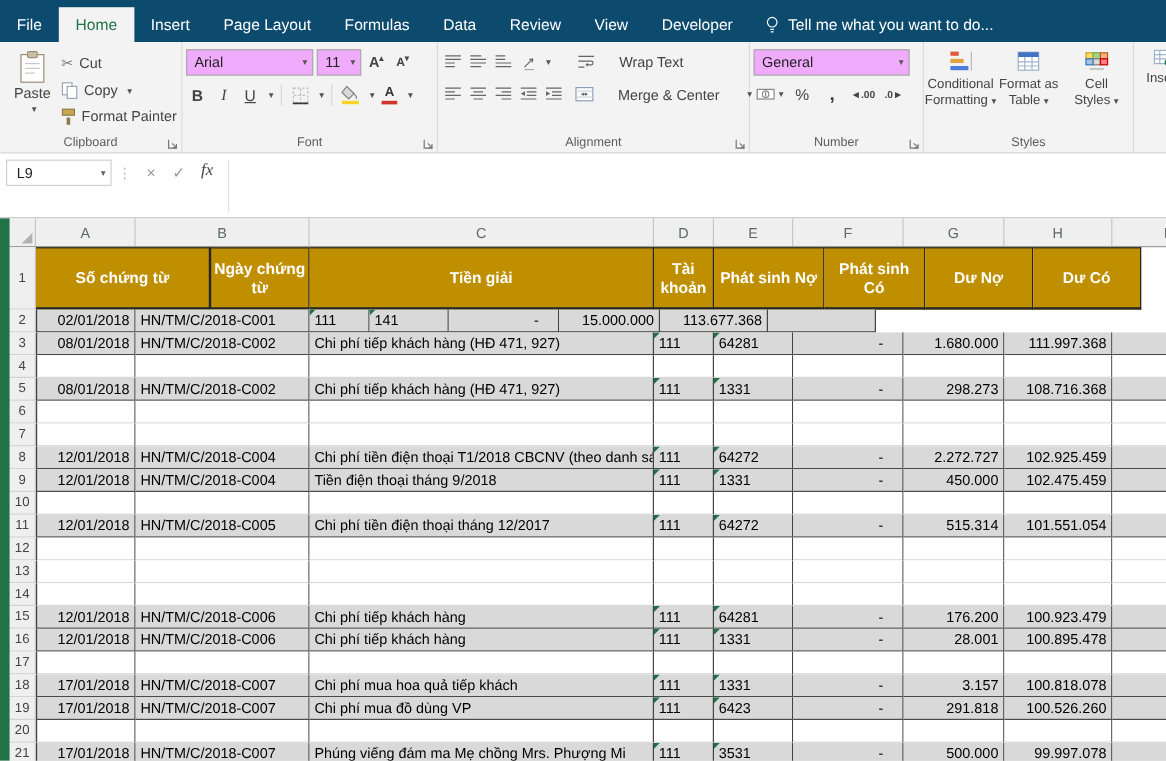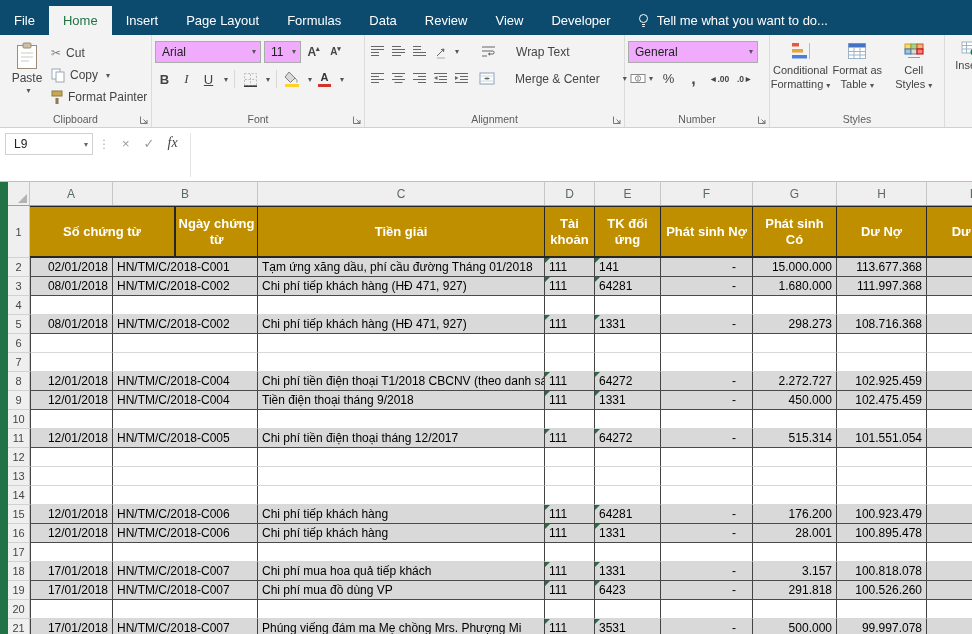--- a/index.html
+++ b/index.html
@@ -399,32 +399,30 @@
       <div class="ch c8">I</div>
     </div>
 
     <div class="gridwrap">
       <div class="row header-row">
         <div class="rownum">1</div>
         <div class="cell c1">Số chứng từ</div>
         <div class="cell c0">Ngày chứng từ</div>
         <div class="cell c2">Tiền giải</div>
         <div class="cell c3">Tài khoản</div>
-        <div class="cell c4">TK đối ứng</div>
         <div class="cell c5">Phát sinh Nợ</div>
         <div class="cell c6">Phát sinh Có</div>
         <div class="cell c7">Dư Nợ</div>
         <div class="cell c8">Dư Có</div>
       </div>
       <div id="grid-rows">
           <div class="row data-row">
             <div class="rownum">2</div>
             <div class="cell c0 a-r"><span>02/01/2018</span></div>
             <div class="cell c1 a-l"><span>HN/TM/C/2018-C001</span></div>
-            <div class="cell c2 a-l"><span>Tạm ứng xăng dầu, phí cầu đường Tháng 01/2018</span></div>
             <div class="cell c3 a-l"><i class="tri"></i><span>111</span></div>
             <div class="cell c4 a-l"><i class="tri"></i><span>141</span></div>
             <div class="cell c5 a-r debit"><span>-</span></div>
             <div class="cell c6 a-r"><span>15.000.000</span></div>
             <div class="cell c7 a-r"><span>113.677.368</span></div>
             <div class="cell c8 a-r"><span></span></div>
           </div>
           <div class="row data-row">
             <div class="rownum">3</div>
             <div class="cell c0 a-r"><span>08/01/2018</span></div>

